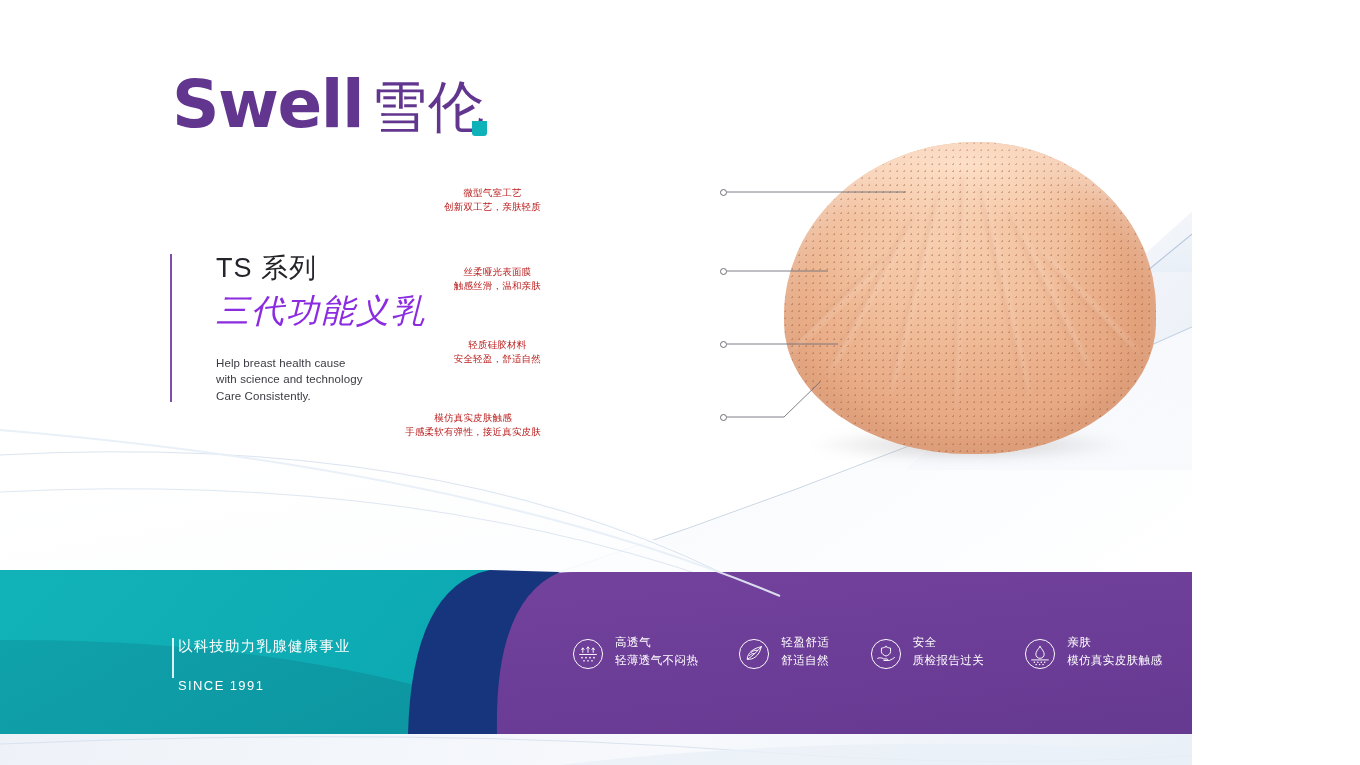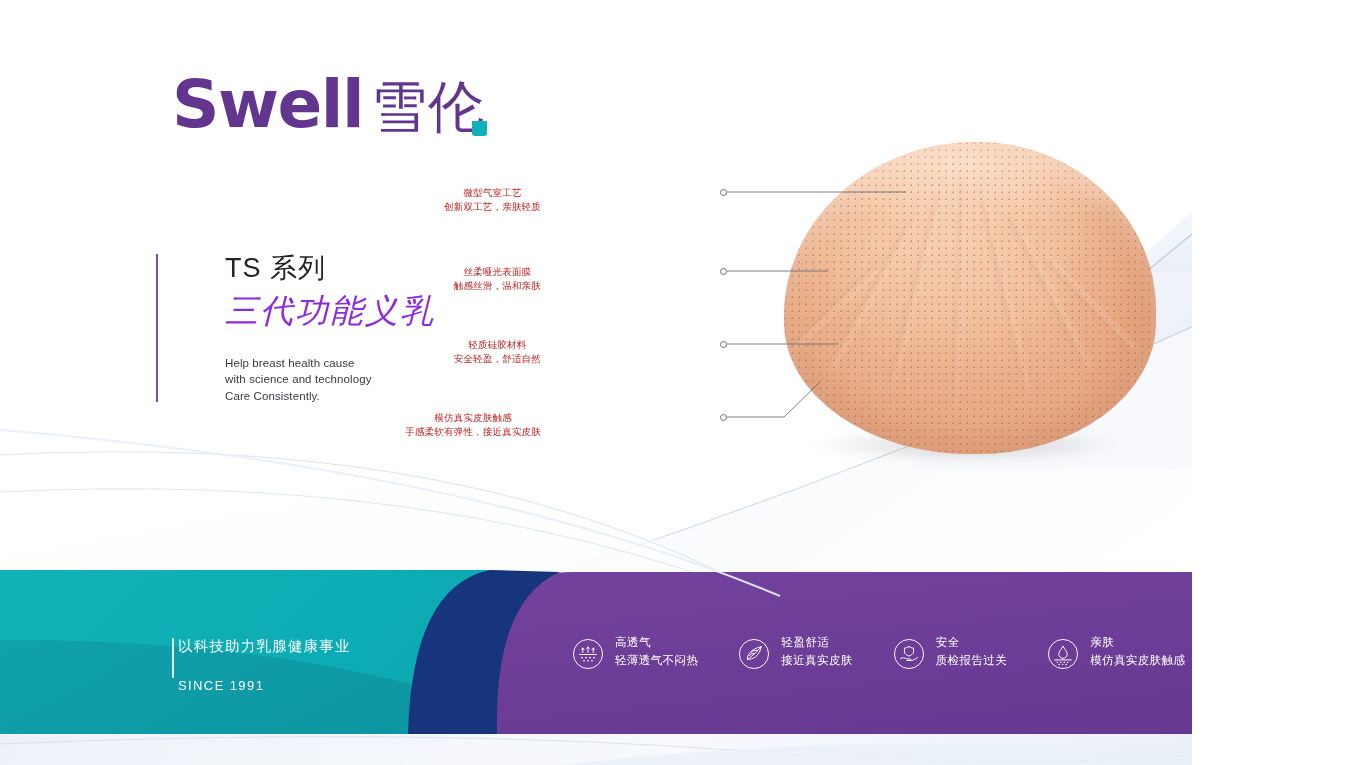--- a/index.html
+++ b/index.html
@@ -60,23 +60,23 @@
     color: #62368f;
     line-height: 1;
     margin-left: 8px;
     margin-bottom: 3px;
     letter-spacing: 1px;
   }
 
   
   .headline {
     position: absolute;
-    left: 156px;
+    left: 170px;
     top: 252px;
-    padding-left: 69px;
+    padding-left: 46px;
   }
   .headline-rule {
     position: absolute;
     left: 0;
     top: 2px;
     width: 2px;
     height: 148px;
     background: #7b4ea8;
   }
   .headline-series {
@@ -426,21 +426,21 @@
         <circle cx="20" cy="20" r="18.2" fill="none" stroke="#ffffff" stroke-width="1.2"></circle>
         <g stroke="#ffffff" stroke-width="1.2" fill="none" stroke-linecap="round">
           <path d="M 29 11 C 20 12.5 12 18 11.5 26.5 C 18.5 27.5 27 22.5 29 11 Z"></path>
           <path d="M 29 11 C 24 17 18.5 22 11.8 26.8"></path>
           <path d="M 24.3 15.4 C 21.5 15.1 18.8 16 16.6 17.8"></path>
           <path d="M 20.6 19.3 C 18.3 19.2 16 20.1 14.3 21.8"></path>
         </g>
       </svg>
       <div class="feature-text">
         <div class="feature-title">轻盈舒适</div>
-        <div class="feature-sub">接近真实皮肤</div>
+        <div class="feature-sub">舒适自然</div>
       </div>
     </div>
 
     <div class="feature">
       <svg class="feature-icon" viewBox="0 0 40 40">
         <circle cx="20" cy="20" r="18.2" fill="none" stroke="#ffffff" stroke-width="1.2"></circle>
         <g stroke="#ffffff" stroke-width="1.2" fill="none" stroke-linecap="round" stroke-linejoin="round">
           <path d="M 20 10.8 C 17.4 12.2 15.6 12.6 14.3 12.6 L 14.3 17.2 C 14.3 19.8 17.2 21.6 20 22.6 C 22.8 21.6 25.7 19.8 25.7 17.2 L 25.7 12.6 C 24.4 12.6 22.6 12.2 20 10.8 Z"></path>
           <path d="M 9.6 25.4 C 12.4 24.2 14.6 24.6 17 26.1 L 21 26.1 C 22.3 26.1 22.3 28 21 28 L 17.4 28"></path>
           <path d="M 18.4 28 L 24.4 28 C 27 27 29 25.6 30.6 24.4"></path>

